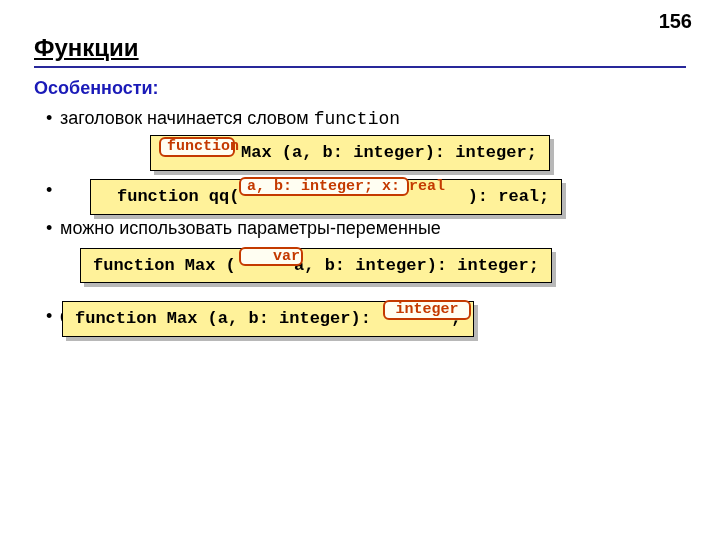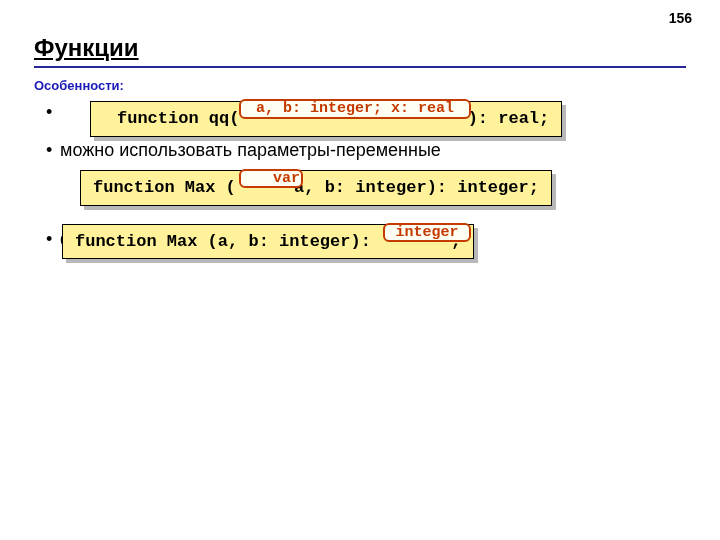--- a/index.html
+++ b/index.html
@@ -11,36 +11,36 @@
     font-family: Arial, Helvetica, sans-serif;
     position: relative;
     padding: 20px 34px 0 34px;
     color: #000;
   }
   .page-num {
     position: absolute;
     top: 10px;
     right: 28px;
     font-weight: bold;
-    font-size: 14px;
+    font-size: 20px;
   }
   h1.title {
     font-size: 24px;
     font-weight: bold;
     margin: 14px 0 4px 0;
     color: #000;
     text-decoration: underline;
   }
   .rule {
     border-top: 2px solid #28289a;
     margin: 0 0 10px 0;
   }
   .subhead {
     color: #1a1ab8;
-    font-size: 13px;
+    font-size: 18px;
     font-weight: bold;
     margin: 6px 0 8px 0;
   }
   ul.points {
     list-style: none;
     padding: 0;
     margin: 0;
   }
   ul.points > li {
     position: relative;
@@ -104,26 +104,35 @@
 
 <div class="page-num">156</div>
 
 <h1 class="title">Функции</h1>
 <div class="rule"></div>
 
 <div class="subhead">Особенности:</div>
 
 <ul class="points">
 
+  <li>
+    <span>заголовок начинается словом </span><span class="code-word">function</span>
+    <span class="code-line-wrap" style="margin-left:90px;">
+      <span class="code-box" style="padding-left:90px;">
+        <span class="hl abs twoline" style="left:8px; top:1px; width:76px;"><span>function</span></span>
+        <span> Max (a, b: integer): integer;</span>
+      </span>
+    </span>
+  </li>
 
   <li>
     <span class="code-line-wrap" style="margin-left:30px;">
       <span class="code-box" style="padding-left:26px;">
         <span>function qq( </span><span style="display:inline-block; width:218px;"></span><span>): real;</span>
-        <span class="hl abs twoline" style="left:148px; top:-3px; width:232px;"><span>a, b: integer; x: real</span></span>
+        <span class="hl abs twoline" style="left:148px; top:-3px; width:170px;"><span>a, b: integer; x: real</span></span>
       </span>
     </span>
   </li>
 
   <li class="bullet-partial" style="margin-top:-6px;">
     <span>можно использовать параметры-переменные</span>
     <span class="code-line-wrap" style="margin-left:20px; margin-top:8px;">
       <span class="code-box">
         <span>function Max (</span><span style="display:inline-block; width:48px;"></span><span> a, b: integer): integer;</span>
         <span class="hl abs twoline narrow" style="left:158px; top:-2px; width:40px;padding-left:32px;"><span>var</span></span>

